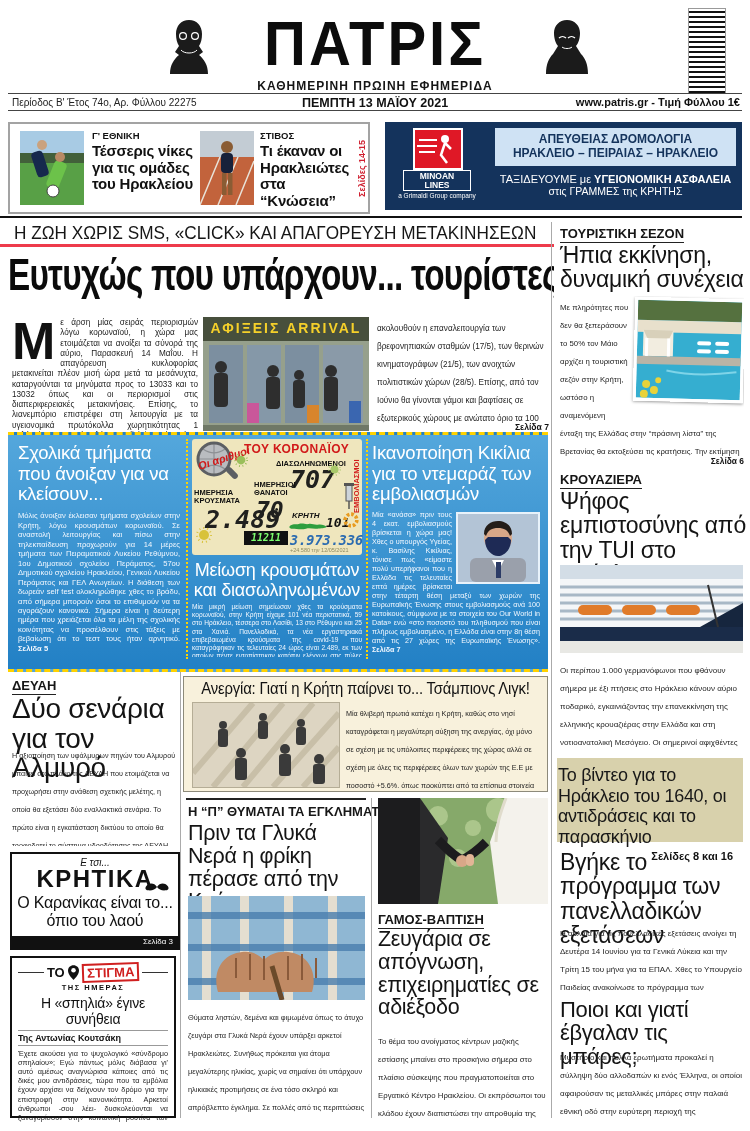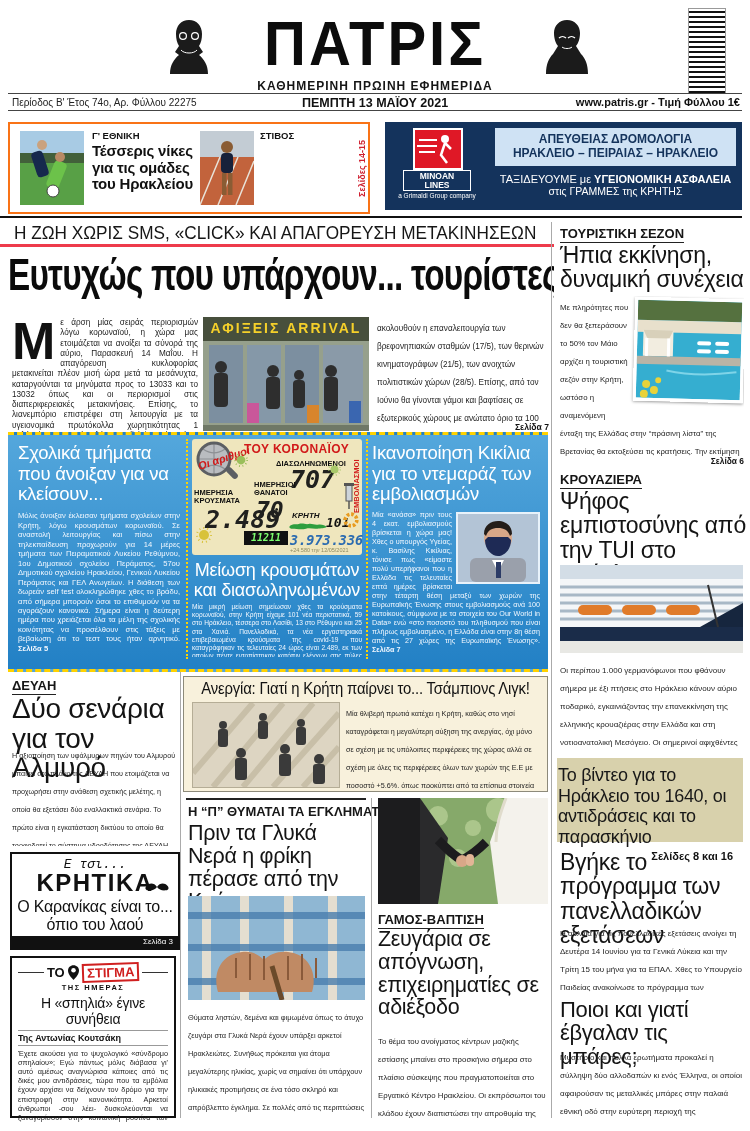--- a/index.html
+++ b/index.html
@@ -42,21 +42,21 @@
   </svg>
 
   <div class="abs ctr" style="left:0;top:79px;width:750px;font-size:12px;font-weight:bold;letter-spacing:1px;color:#161616;">ΚΑΘΗΜΕΡΙΝΗ ΠΡΩΙΝΗ ΕΦΗΜΕΡΙΔΑ</div>
 
   <div class="abs rule" style="left:8px;top:93px;width:734px;height:1px;"></div>
   <div class="abs" style="left:12px;top:97px;font-size:10px;color:#222;">Περίοδος Β' Έτος 74ο, Αρ. Φύλλου 22275</div>
   <div class="abs ctr" style="left:0;top:96px;width:750px;font-size:12.5px;font-weight:bold;">ΠΕΜΠΤΗ 13 ΜΑΪΟΥ 2021</div>
   <div class="abs" style="left:558px;top:96px;width:182px;text-align:right;font-size:11px;font-weight:bold;">www.patris.gr - Τιμή Φύλλου 1€</div>
   <div class="abs rule" style="left:8px;top:110px;width:734px;height:1px;"></div>
 
-  <div class="abs" style="left:8px;top:122px;width:358px;height:88px;border:2px solid #f97316;">
+  <div class="abs" style="left:8px;top:122px;width:358px;height:88px;border:2px solid #a3a3a3;">
     <svg class="abs photo" style="left:10px;top:7px" width="64" height="74" viewBox="0 0 64 74">
       <rect width="64" height="30" fill="#a8cbe4"></rect>
         <rect y="22" width="64" height="12" fill="#42603a"></rect>
         <rect y="32" width="64" height="42" fill="#58a046"></rect>
       <rect x="14" y="20" width="12" height="26" rx="4" fill="#16294d" transform="rotate(-18 20 33)"></rect>
       <rect x="30" y="30" width="13" height="28" rx="4" fill="#6cc24a" transform="rotate(22 37 44)"></rect>
       <circle cx="22" cy="14" r="5" fill="#caa27e"></circle>
         <circle cx="40" cy="26" r="5" fill="#b98a64"></circle>
       <circle cx="33" cy="60" r="6" fill="#fff" stroke="#444"></circle>
     </svg>
@@ -68,20 +68,21 @@
       <rect width="54" height="26" fill="#c3ccd4"></rect>
         <rect y="26" width="54" height="48" fill="#c2633c"></rect>
       <path d="M0 74 L20 26 M18 74 L38 26 M36 74 L54 30" stroke="#e8e2d8" stroke-width="1.5"></path>
       <circle cx="27" cy="16" r="6" fill="#8a5c34"></circle>
         <rect x="21" y="22" width="12" height="20" rx="4" fill="#17213a"></rect>
       <rect x="22" y="42" width="4.5" height="22" fill="#8a5c34"></rect>
         <rect x="28" y="42" width="4.5" height="22" fill="#8a5c34"></rect>
     </svg>
     <div class="abs" style="left:250px;top:6px;width:96px;">
       <div style="font-size:9.5px;font-weight:bold;">ΣΤΙΒΟΣ</div>
+      <div style="font-size:15px;font-weight:bold;line-height:1.1;margin-top:2px;letter-spacing:-.2px;">Τι έκαναν οι Ηρακλειώτες στα “Κνώσεια”</div>
     </div>
     <div class="abs" style="right:1px;top:6px;height:76px;writing-mode:vertical-rl;transform:rotate(180deg);font-size:9px;font-weight:bold;color:#cf2030;text-align:center;">Σελίδες 14-15</div>
   </div>
 
   <div class="abs" style="left:385px;top:122px;width:357px;height:88px;background:#14335c;">
     <div class="abs" style="left:28px;top:6px;width:46px;height:38px;background:#df1826;border:2px solid #fff;">
       <svg width="46" height="38" viewBox="0 0 46 38">
         <path d="M4 10h18M2 16h20M4 22h16" stroke="#fff" stroke-width="2"></path>
         <circle cx="30" cy="9" r="4" fill="#fff"></circle>
         <path d="M30 13 l-4 12 l6 8 M30 13 l6 6" stroke="#fff" stroke-width="2.5" fill="none"></path>
@@ -317,21 +318,21 @@
   <div class="abs vline" style="left:180px;top:672px;height:446px;"></div>
 
   <div class="abs" style="left:12px;top:676px;"><span class="kick"><u>ΔΕΥΑΗ</u></span></div>
   <div class="abs hside" style="left:12px;top:694px;width:164px;font-size:28px;">Δύο σενάρια για τον Αλμυρό</div>
   <div class="abs" style="left:12px;top:744px;width:164px;height:102px;overflow:hidden;">
     <span class="bt" style="font-size:7.2px;">Η αξιοποίηση των υφάλμυρων πηγών του Αλμυρού μπαίνει στο πλάνο της ΔΕΥΑΗ που ετοιμάζεται να προχωρήσει στην ανάθεση σχετικής μελέτης, η οποία θα εξετάσει δύο εναλλακτικά σενάρια. Το πρώτο είναι η εγκατάσταση δικτύου το οποίο θα τροφοδοτεί το σύστημα υδροδότησης της ΔΕΥΑΗ τους μήνες που υπάρχει γλυκό νερό στην πηγή. Το δεύτερο εναλλακτικό σενάριο είναι η δημιουργία ταμιευτήρα 21 εκ. κ.μ., στον οποίο θα συγκεντρώνεται το νερό και θα μπορεί να αξιοποιηθεί όταν υπάρχει αντικειμενική ανάγκη για την τροφοδοσία της πόλης.</span>
     
   </div>
 
   <div class="abs" style="left:10px;top:852px;width:166px;height:94px;border:2px solid #111;">
-    <div class="ctr" style="font-family:Liberation Mono, monospace;font-style:italic;font-size:13px;margin-top:3px;">Ε τσι...</div>
+    <div class="ctr" style="font-family:Liberation Sans, sans-serif;font-style:italic;font-size:10px;margin-top:3px;">Ε τσι...</div>
     <div class="ctr" style="font-size:24px;font-weight:900;letter-spacing:1.5px;line-height:.95;">ΚΡΗΤΙΚΑ</div>
     <svg class="abs" style="right:8px;top:28px" width="26" height="10" viewBox="0 0 40 14">
       <path d="M20 7C16 0 8 0 4 5 1 8 2 12 6 12c6 1 11-1 14-5 3 4 8 6 14 5 4 0 5-4 2-7C32 0 24 0 20 7z" fill="#111"></path>
     </svg>
     <div class="ctr" style="font-size:16px;line-height:1.12;margin-top:3px;letter-spacing:-.2px;">Ο Καρανίκας είναι το... όπιο του λαού</div>
     <div class="abs" style="left:0;bottom:0;width:100%;height:12px;background:#111;">
       <div class="wht" style="text-align:right;font-size:8px;line-height:12px;padding-right:5px;">Σελίδα 3</div>
     </div>
   </div>
 

